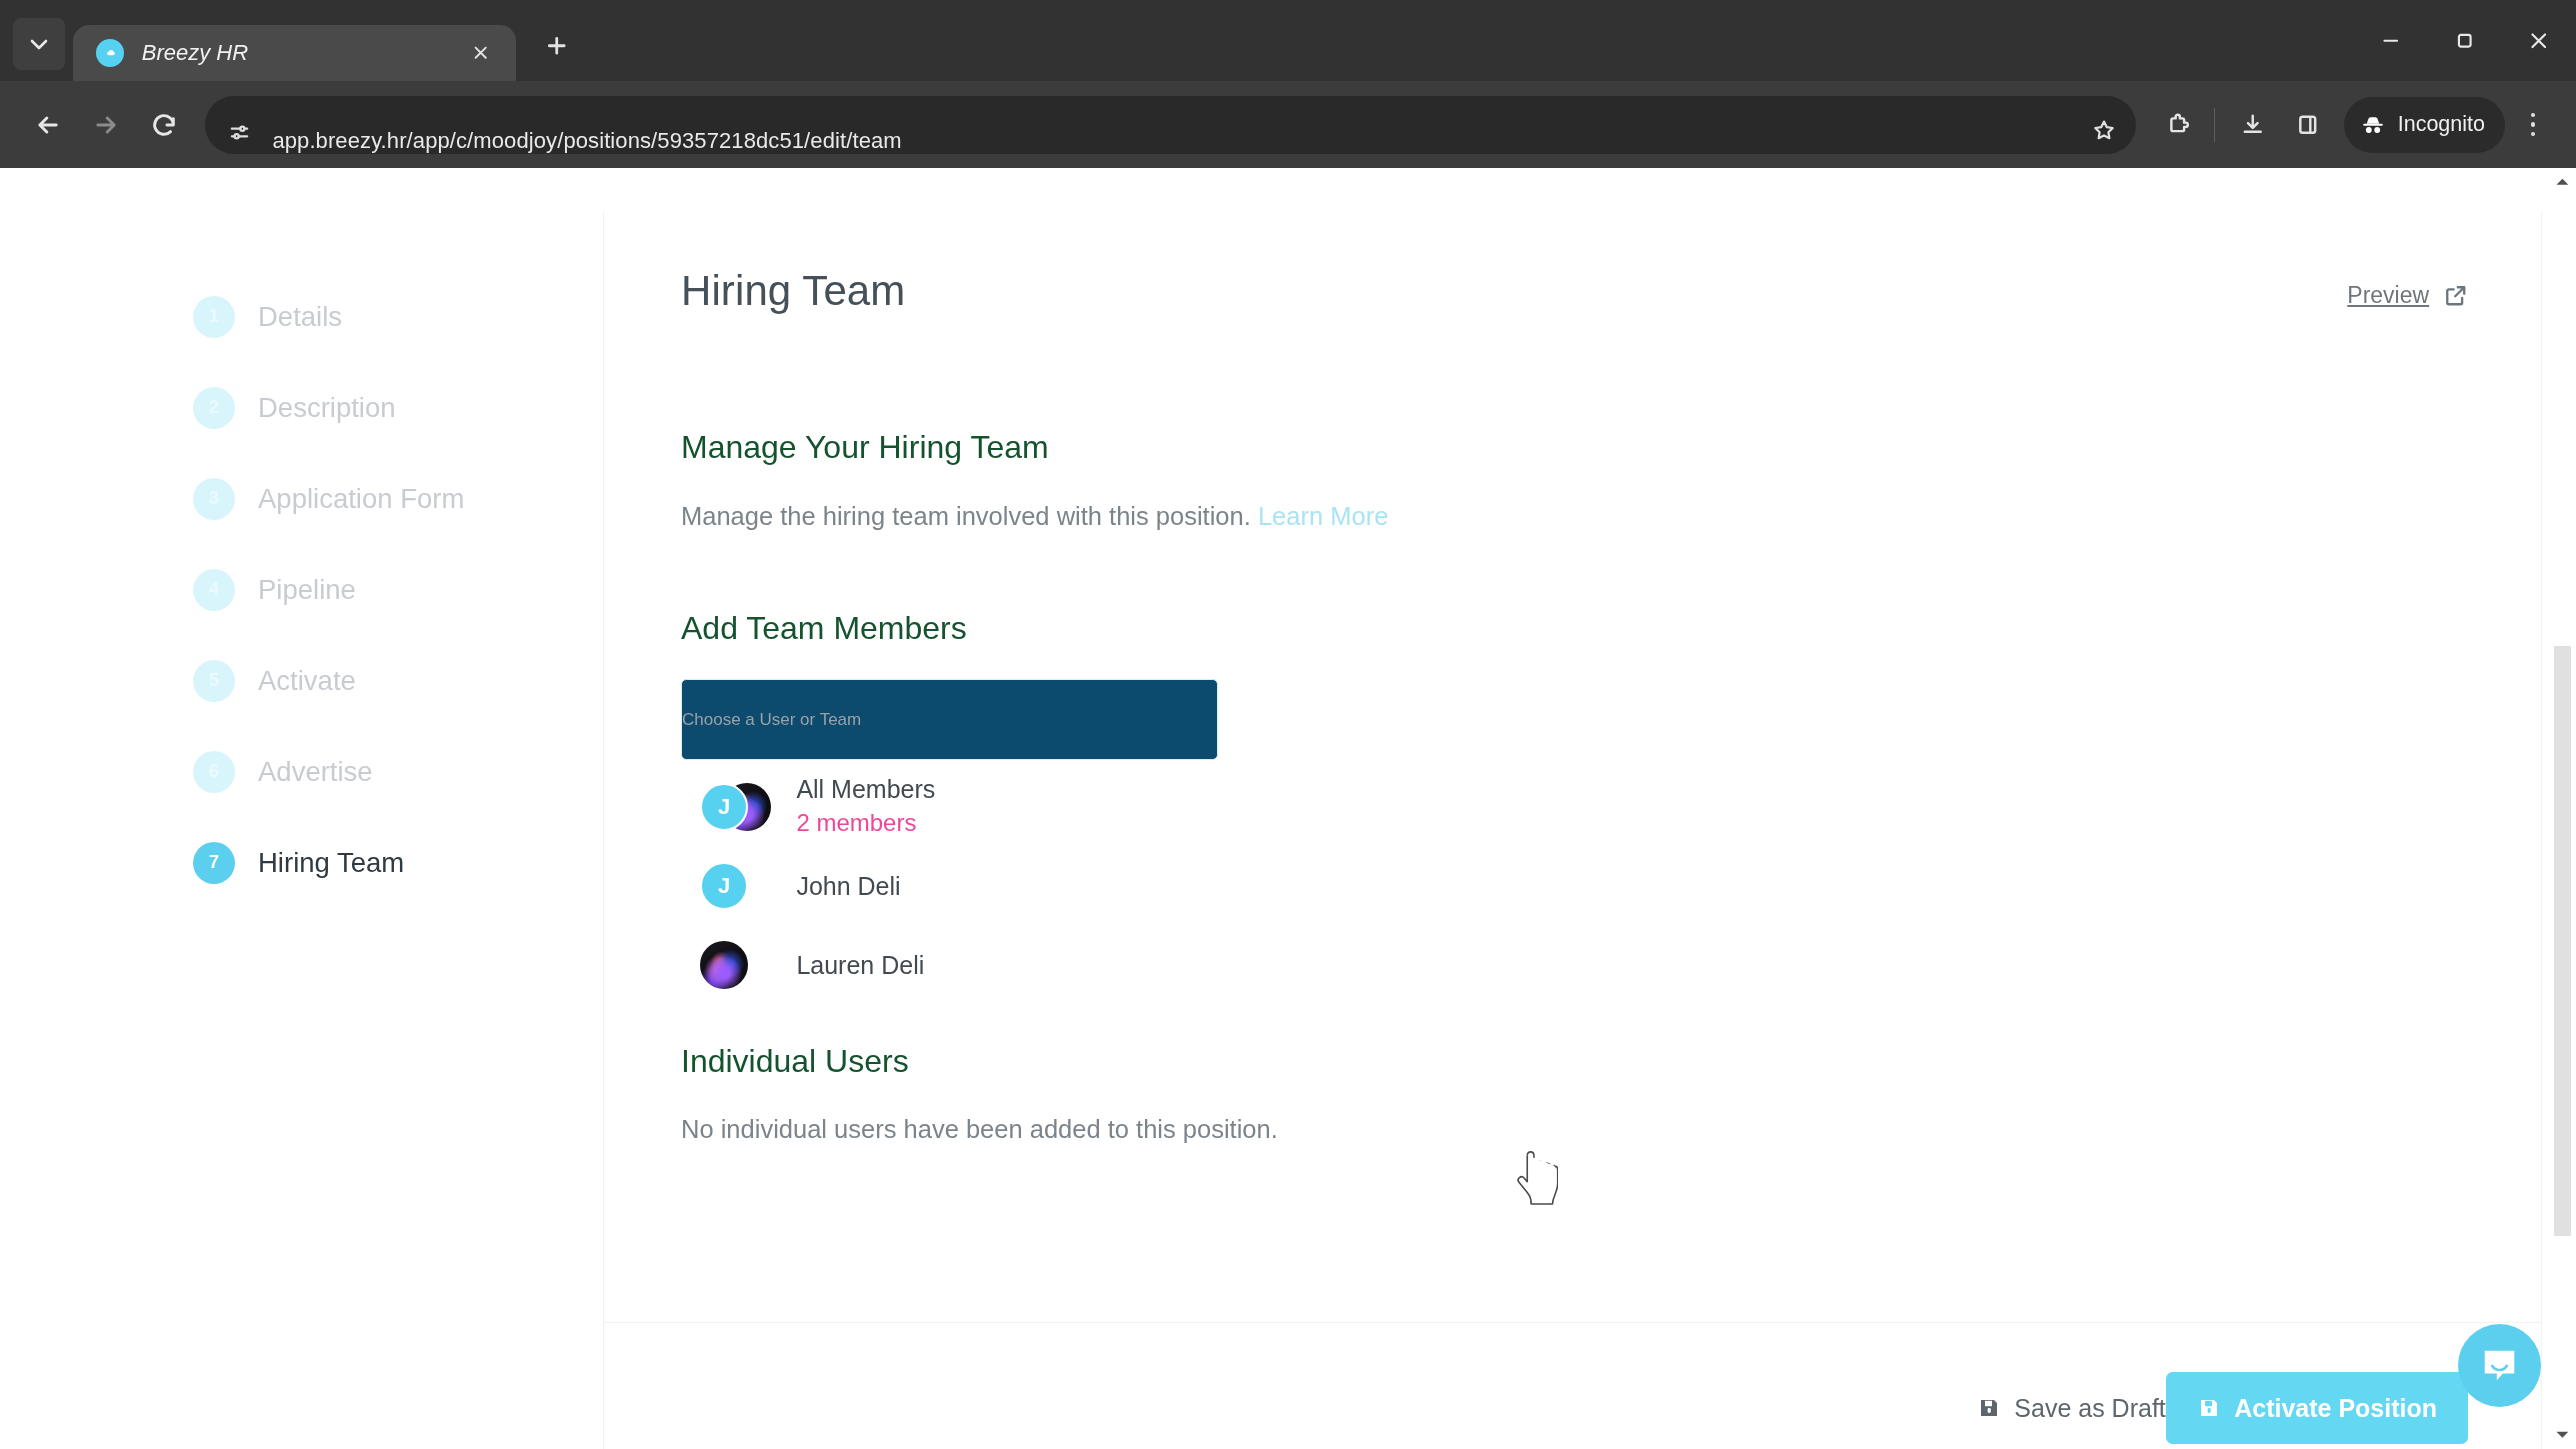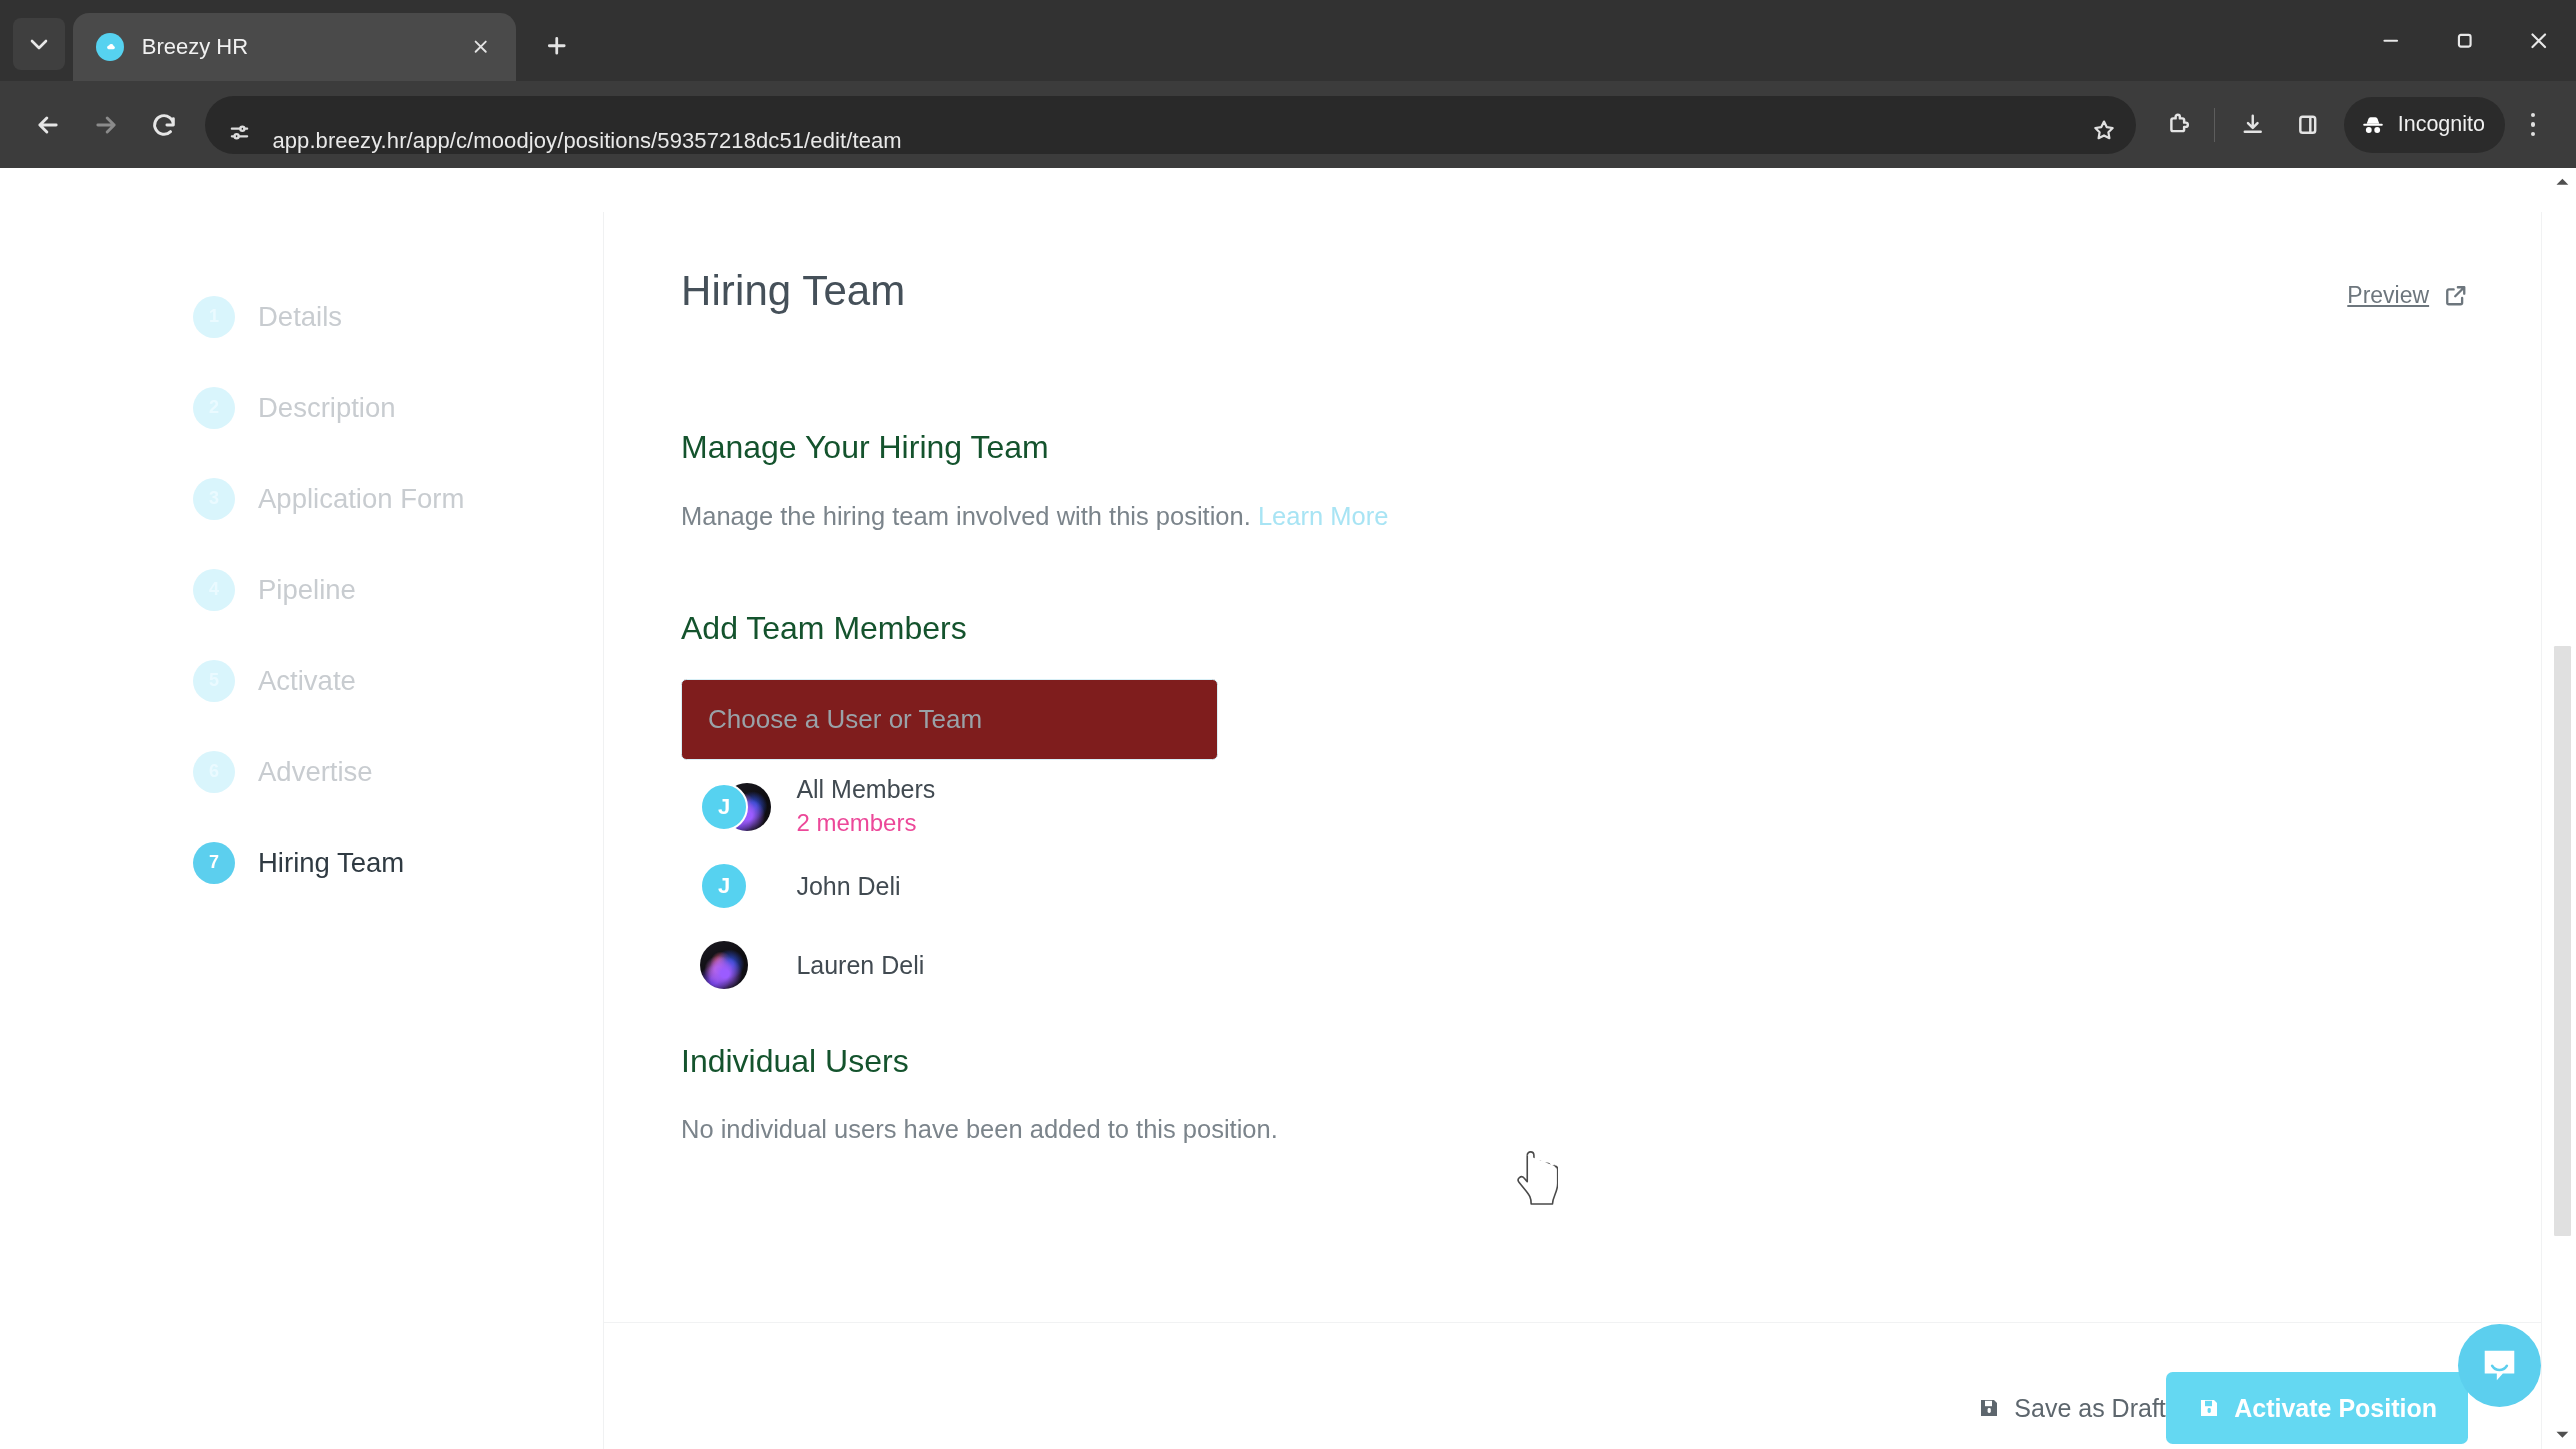--- a/index.html
+++ b/index.html
@@ -20,24 +20,24 @@
   }
   .tab-list-btn {
     width: 52px; height: 52px; margin-bottom: 10.7px; margin-right: 8px;
     border-radius: 8px; background: #3f3f3f;
     display: flex; align-items: center; justify-content: center;
     flex: none; cursor: pointer;
   }
   .tab-list-btn svg { width: 24px; height: 24px; fill: none; stroke: #e8e8e8; stroke-width: 2.6; }
 
   .tab {
-    height: 68px; min-width: 443px; max-width: 443px;
+    height: 56px; min-width: 443px; max-width: 443px;
     background: #4a4a4a; border-radius: 16px 16px 0 0;
     display: flex; align-items: center; padding: 0 17.4px 0 23px;
-    position: relative; cursor: pointer;
+    position: relative; cursor: pointer; font-style: italic;
   }
   .tab-favicon {
     width: 28px; height: 28px; border-radius: 50%;
     background: #56d2f0; flex: none; margin-right: 17.4px;
     display: flex; align-items: center; justify-content: center;
   }
   .tab-favicon svg { width: 17.4px; height: 17.4px; }
   .tab-title {
     color: #f1f1f1; font-size: 22px; flex: 1;
     white-space: nowrap; overflow: hidden; text-overflow: ellipsis;
@@ -130,22 +130,22 @@
   .sub-text { font-size: 25.5px; color: #7b848b; }
   .link { color: #a8e4f4; text-decoration: none; cursor: pointer; }
 
   .mt-block-1 { margin-top: 114px; }
   .mt-block-2 { margin-top: 36px; }
   .mt-block-3 { margin-top: 79px; }
 
   .choose-input {
     margin-top: 32px; width: 537px; height: 81px;
     border: 1.3px solid #d8eff6; border-radius: 5.4px;
-    display: flex; align-items: center; padding: 0 26px;
-    font-size: 26px; color: #9aa2a8; background: #7f1d1d; cursor: text;
+    display: flex; align-items: center; padding: 0 0;
+    font-size: 17px; color: #9aa2a8; background: #0c4a6e; cursor: text;
   }
 
   .opt-list { margin-top: 8px; }
   .opt {
     display: flex; align-items: center; height: 79px;
     padding-left: 19px; cursor: pointer;
   }
   .opt-av-wrap { position: relative; width: 79px; height: 54px; flex: none; margin-right: 17.4px; }
   .av {
     width: 48px; height: 48px; border-radius: 50%;

